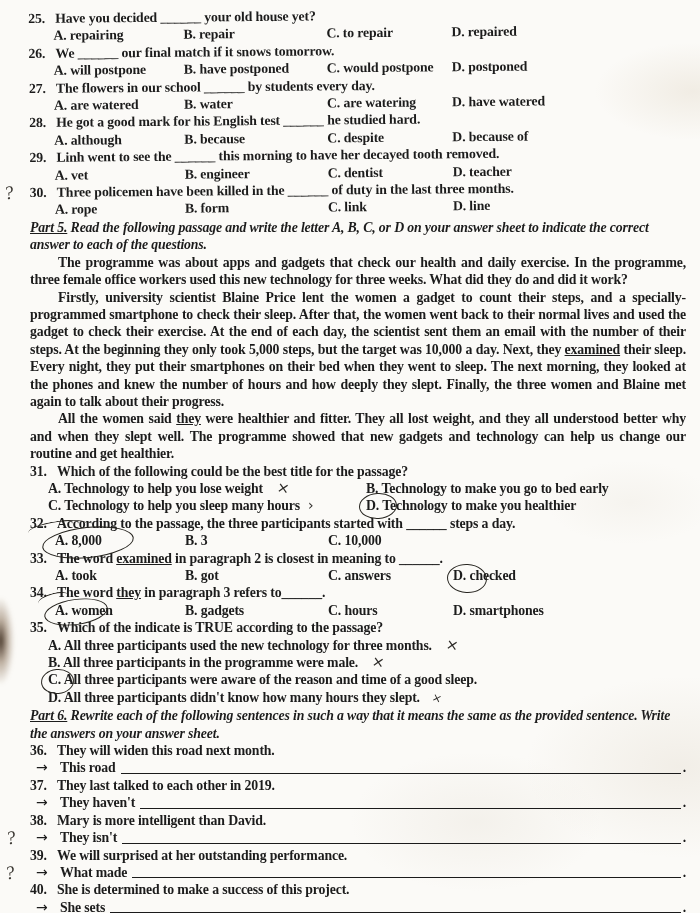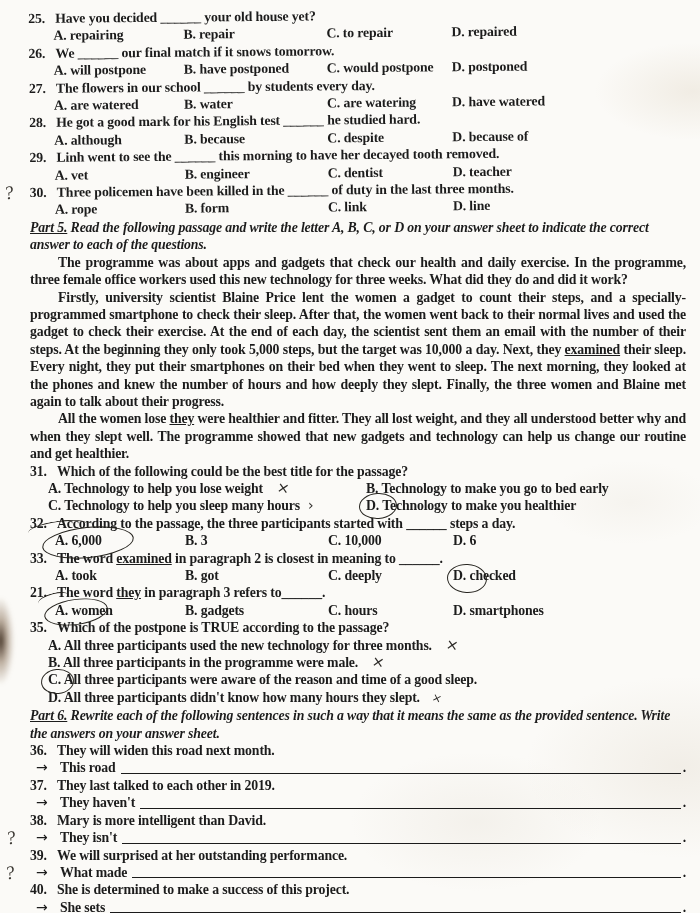--- a/index.html
+++ b/index.html
@@ -138,71 +138,70 @@
       <span class="o2">B. form</span>
       <span class="o3">C. link</span>
       <span class="o4">D. line</span>
     </div>
   </section>
 
   <section>
     <p class="phead"><span class="plabel">Part 5.</span><span> Read the following passage and write the letter A, B, C, or D on your answer sheet to indicate the correct answer to each of the questions.</span></p>
     <p class="para"><span>The programme was about apps and gadgets that check our health and daily exercise. In the programme, three female office workers used this new technology for three weeks. What did they do and did it work?</span></p>
     <p class="para"><span>Firstly, university scientist Blaine Price lent the women a gadget to count their steps, and a specially-programmed smartphone to check their sleep. After that, the women went back to their normal lives and used the gadget to check their exercise. At the end of each day, the scientist sent them an email with the number of their steps. At the beginning they only took 5,000 steps, but the target was 10,000 a day. Next, they </span><span class="emph u">examined</span><span> their sleep. Every night, they put their smartphones on their bed when they went to sleep. The next morning, they looked at the phones and knew the number of hours and how deeply they slept. Finally, the three women and Blaine met again to talk about their progress.</span></p>
-    <p class="para"><span>All the women lose </span><span class="emph u">they</span><span> were healthier and fitter. They all lost weight, and they all understood better why and when they slept well. The programme showed that new gadgets and technology can help us change our routine and get healthier.</span></p>
+    <p class="para"><span>All the women said </span><span class="emph u">they</span><span> were healthier and fitter. They all lost weight, and they all understood better why and when they slept well. The programme showed that new gadgets and technology can help us change our routine and get healthier.</span></p>
 
     <div class="qline">
       <span class="qnum">31.</span>
       <span class="stem">Which of the following could be the best title for the passage?</span>
     </div>
     <div class="optrow2">
       <span class="oa"><span>A. Technology to help you lose weight</span><span class="xmark">×</span></span>
       <span class="ob">B. Technology to make you go to bed early</span>
     </div>
     <div class="optrow2">
       <span class="oa"><span>C. Technology to help you sleep many hours</span><span class="tickmark">›</span></span>
       <span class="ob"><span class="copt circled" id="c31d">D. Technology to make you healthier</span></span>
     </div>
 
     <div class="qline">
       <span class="qnum">32.</span>
       <span class="stem">According to the passage, the three participants started with ______ steps a day.</span>
     </div>
     <div class="optrow">
-      <span class="o1"><span class="copt circled" id="c32a">A. 6,000</span></span>
+      <span class="o1"><span class="copt circled" id="c32a">A. 8,000</span></span>
       <span class="o2">B. 3</span>
       <span class="o3">C. 10,000</span>
-      <span class="o4">D. 6</span>
     </div>
 
     <div class="qline">
       <span class="qnum">33.</span>
       <span class="stem"><span>The word </span><span class="emph u">examined</span><span> in paragraph 2 is closest in meaning to ______.</span></span>
     </div>
     <div class="optrow">
       <span class="o1">A. took</span>
       <span class="o2">B. got</span>
-      <span class="o3">C. deeply</span>
+      <span class="o3">C. answers</span>
       <span class="o4"><span class="copt circled" id="c33d">D. checked</span></span>
     </div>
 
     <div class="qline">
-      <span class="qnum">21.</span>
+      <span class="qnum">34.</span>
       <span class="stem"><span>The word </span><span class="emph u">they</span><span> in paragraph 3 refers to______.</span></span>
     </div>
     <div class="optrow">
       <span class="o1"><span class="copt circled" id="c34a">A. women</span></span>
       <span class="o2">B. gadgets</span>
       <span class="o3">C. hours</span>
       <span class="o4">D. smartphones</span>
     </div>
 
     <div class="qline">
       <span class="qnum">35.</span>
-      <span class="stem"><span>Which of the postpone is </span><span class="emph">TRUE</span><span> according to the passage?</span></span>
+      <span class="stem"><span>Which of the indicate is </span><span class="emph">TRUE</span><span> according to the passage?</span></span>
     </div>
     <div class="optlist">
       <div><span>A. All three participants used the new technology for three months.</span><span class="xmark">×</span></div>
       <div><span>B. All three participants in the programme were male.</span><span class="xmark">×</span></div>
       <div><span class="copt circled" id="c35c">C. All three participants were aware of the reason and time of a good sleep.</span></div>
       <div><span>D. All three participants didn't know how many hours they slept.</span><span class="xmark xsmall">×</span></div>
     </div>
   </section>
 
   <section>

